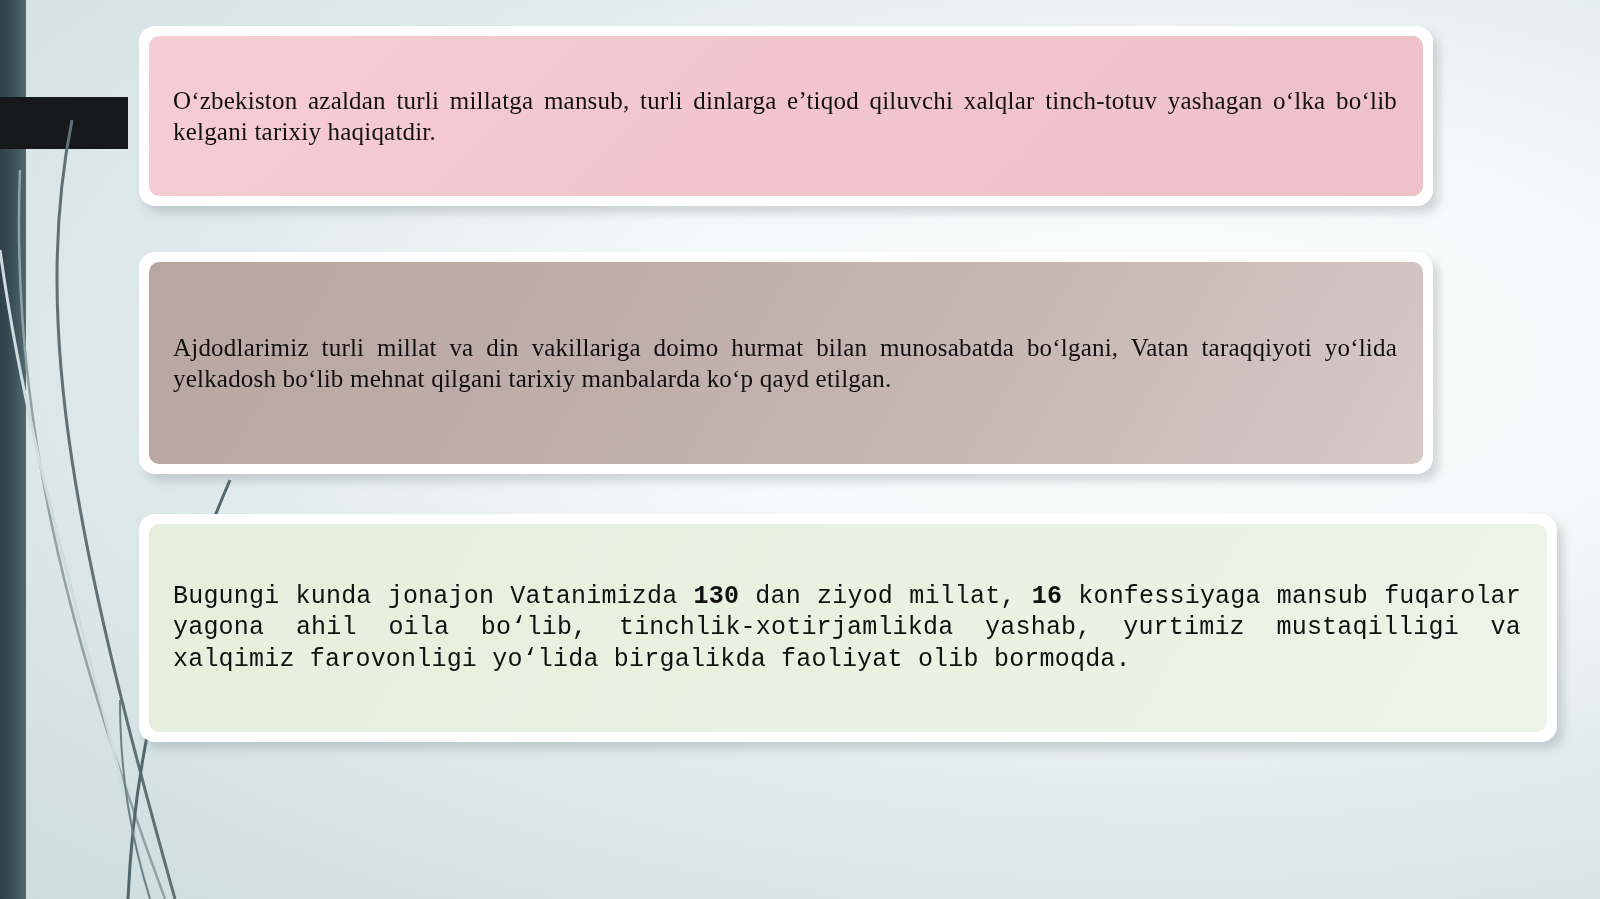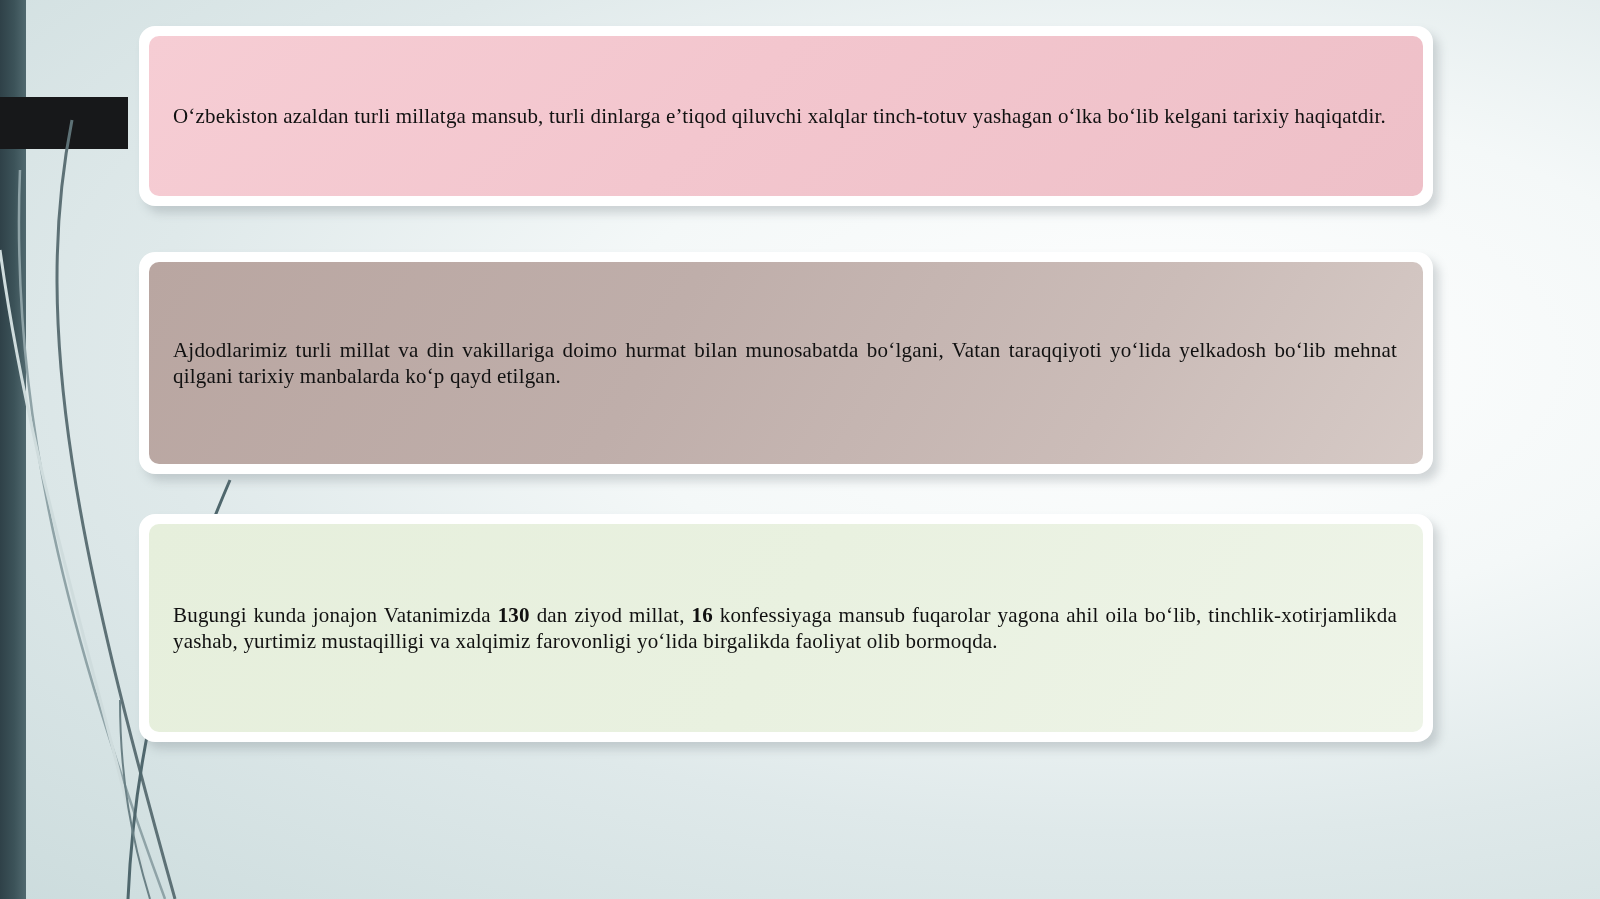--- a/index.html
+++ b/index.html
@@ -62,21 +62,21 @@
     bottom: 10px;
     border-radius: 10px;
     box-sizing: border-box;
     padding: 14px 26px 14px 24px;
     display: flex;
     align-items: center;
   }
   .box p {
     margin: 0;
     color: #111;
-    font-size: 21px;
+    font-size: 25px;
     line-height: 1.26;
     letter-spacing: 0.2px;
     text-align: justify;
     text-justify: inter-word;
   }
 
   #box1 {
     left: 139px;
     top: 26px;
     width: 1294px;
@@ -95,23 +95,24 @@
     background: #ffffff;
     padding-left: 32px;
   }
   #box2 .inner {
     background: linear-gradient(120deg, #b9a6a1 0%, #bfaeaa 40%, #cbbcb8 75%, #d6cac6 100%);
   }
 
   #box3 {
     left: 139px;
     top: 514px;
-    width: 1294px;
+    width: 1418px;
     height: 228px;
     background: #ffffff;
+    font-family: Liberation Mono, monospace;
   }
   #box3 .inner {
     background: linear-gradient(120deg, #e6efdc 0%, #e9f1e0 50%, #eef4e8 100%);
   }
   #box3 p { text-align: justify; }
 
   .box p b { font-weight: bold; }
 </style>
 </head>
 <body>

